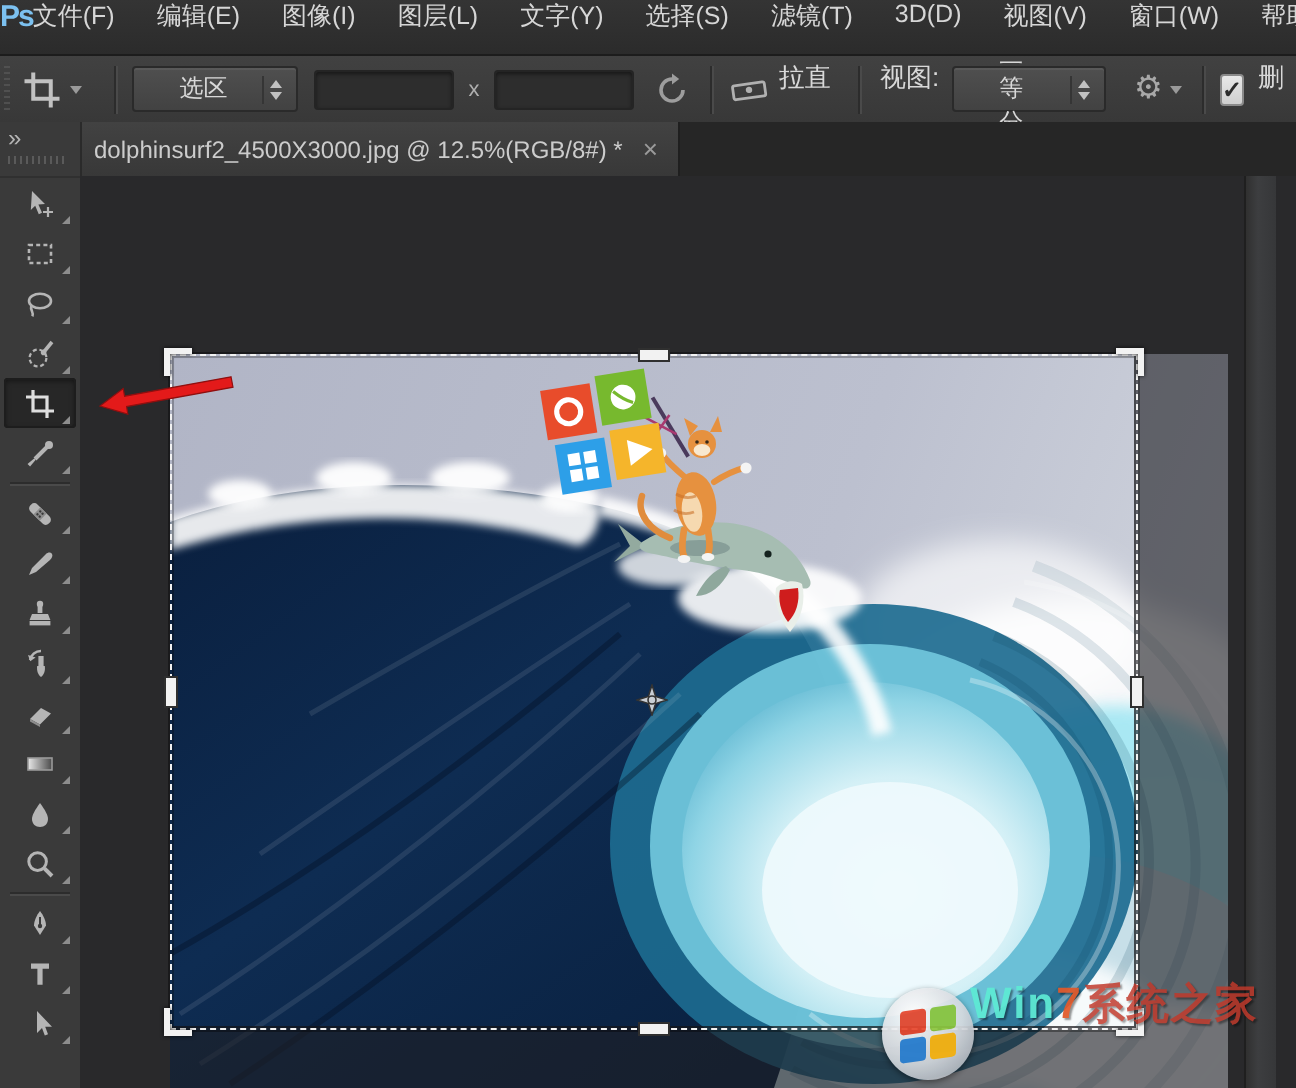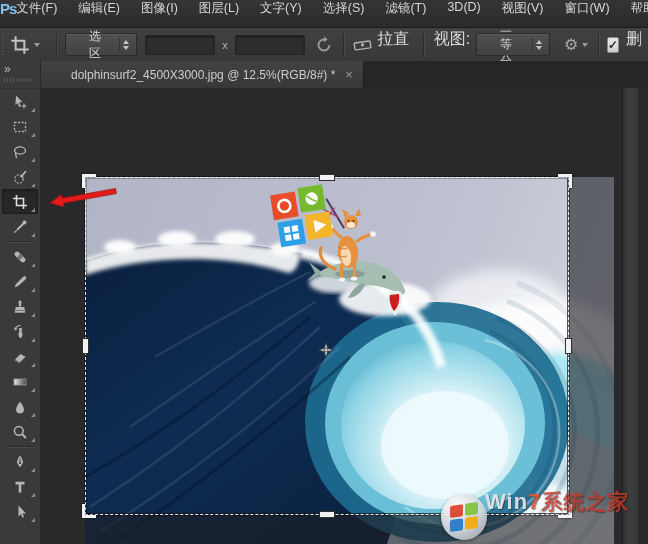--- a/index.html
+++ b/index.html
@@ -37,32 +37,32 @@
     border-right:3.5px solid transparent;}
   .combo-arrows i.up{border-bottom:4px solid #c2c2c2;margin-bottom:2px;}
   .combo-arrows i.dn{border-top:4px solid #c2c2c2;}
   .combo1{width:88px;}
   .combo2{width:78px;gap:12px;}
   .txt-input{width:60px;height:18px;background:#2d2d2d;border:1px solid #242424;
     border-radius:2px;color:#ddd;font-size:12px;padding:0 4px;
     box-shadow:inset 0 1px 2px rgba(0,0,0,.5);outline:none;}
   .x-sep{color:#b0b0b0;font-size:11px;margin:0 7px;}
   .icon-btn{display:flex;align-items:center;justify-content:center;margin:0 2px;cursor:default;}
-  .opt-label{font-size:16px;color:#d8d8d8;margin:0 6px 11px 2px;white-space:nowrap;}
+  .opt-label{font-size:13px;color:#d8d8d8;margin:0 6px 11px 2px;white-space:nowrap;}
   .gear{font-size:16px;color:#a8a8a8;line-height:1;}
   .checkbox{width:14px;height:14px;background:linear-gradient(#e8e8e8,#cfcfcf);
     border:1px solid #8a8a8a;border-radius:2px;display:flex;align-items:center;
     justify-content:center;color:#2c2c2c;font-size:12px;font-weight:bold;margin-right:5px;}
 
   
   .tabbar{position:absolute;left:40px;top:61px;width:608px;height:27px;
     background:#262626;border-bottom:1px solid #1d1d1d;display:flex;}
   .doc-tab{height:27px;background:linear-gradient(#424242,#383838);
     border-right:1px solid #1f1f1f;border-left:1px solid #1f1f1f;
-    display:flex;align-items:center;padding:0 10px 0 30px;max-width:320px;}
+    display:flex;align-items:center;padding:0 10px 0 6px;max-width:320px;}
   .tab-title{font-size:12px;color:#cccccc;white-space:nowrap;}
   .tab-close{font-size:13px;color:#9a9a9a;margin-left:10px;cursor:default;}
 
   
   .dock{position:absolute;left:0;top:61px;width:40px;height:483px;
     background:#3a3a3a;border-right:1px solid #2a2a2a;}
   .dock-head{height:27px;position:relative;border-bottom:1px solid #303030;}
   .collapse-btn{position:absolute;left:4px;top:1px;color:#b5b5b5;font-size:12px;letter-spacing:0;}
   .dock-grabber{position:absolute;left:4px;top:17px;width:28px;height:4px;
     background-image:repeating-linear-gradient(90deg,#5a5a5a 0 1px,transparent 1px 3px);}
@@ -105,21 +105,21 @@
 
   
   .watermark{position:absolute;right:2px;bottom:0;width:205px;height:56px;opacity:.93;}
   .wm-orb{position:absolute;left:0;top:6px;width:46px;height:46px;border-radius:50%;
     background:radial-gradient(circle at 35% 30%, #ffffff, #d5d9de 55%, #9aa1aa 95%);
     box-shadow:0 1px 3px rgba(0,0,0,.5);overflow:hidden;}
   .wm-flag{position:absolute;left:9px;top:10px;width:28px;height:26px;transform:skewY(-8deg);}
   .wm-flag i{position:absolute;width:13px;height:12px;border-radius:2px;}
   .wm-brand{position:absolute;left:44px;top:0;font-weight:bold;font-size:22px;white-space:nowrap;
     text-shadow:1px 1px 1px rgba(0,0,0,.45);letter-spacing:1px;}
-  .wm-brand .w1{color:#e5e5e5;}
+  .wm-brand .w1{color:#5eead4;}
   .wm-brand .w2{color:#e2592a;}
   .wm-brand .w3{color:#c0392b;opacity:.9;font-size:21px;}
   .wm-url{position:absolute;left:56px;top:27px;font-family:"Liberation Serif",serif;
     font-weight:bold;font-size:14px;color:#6e1d12;text-shadow:0 1px 1px rgba(0,0,0,.4);}
 </style>
 </head>
 <body>
 
 <div class="screen">
 

